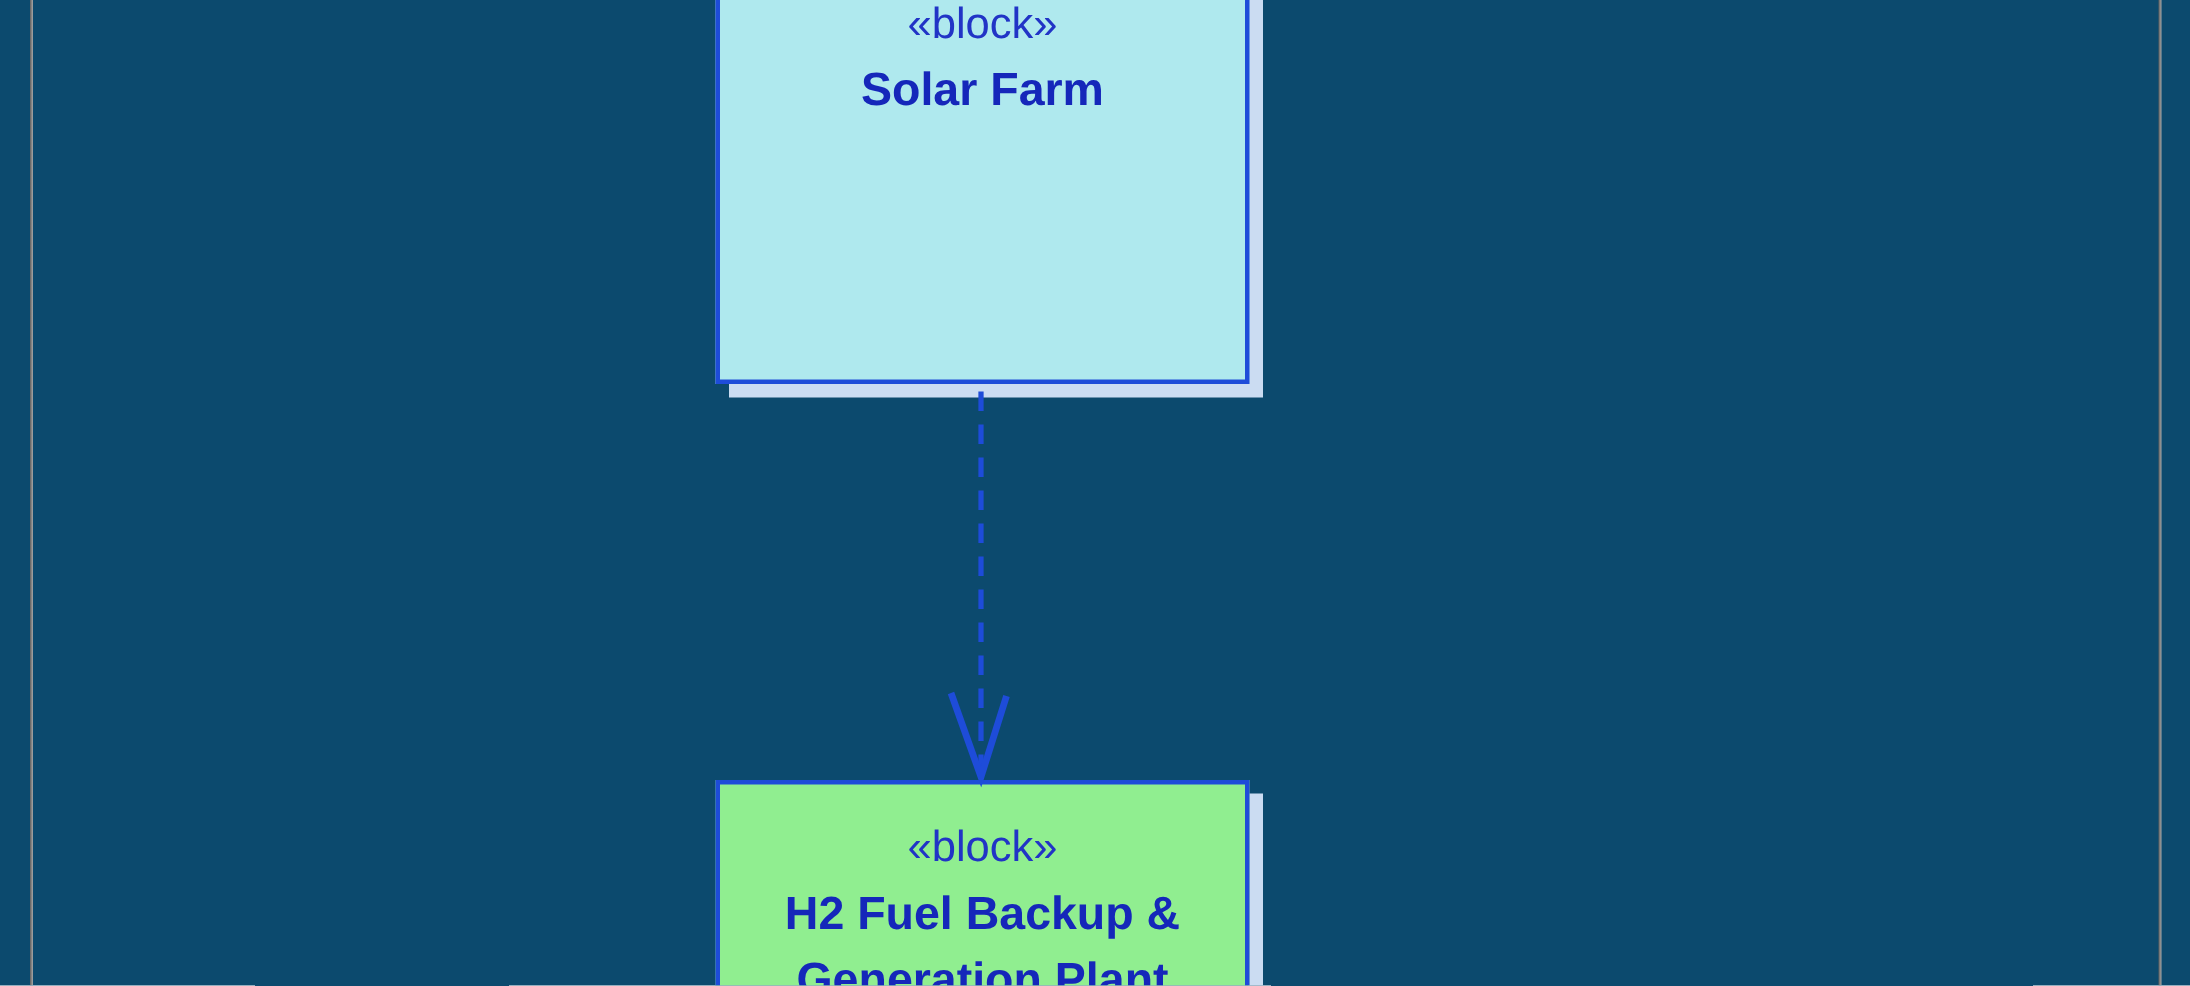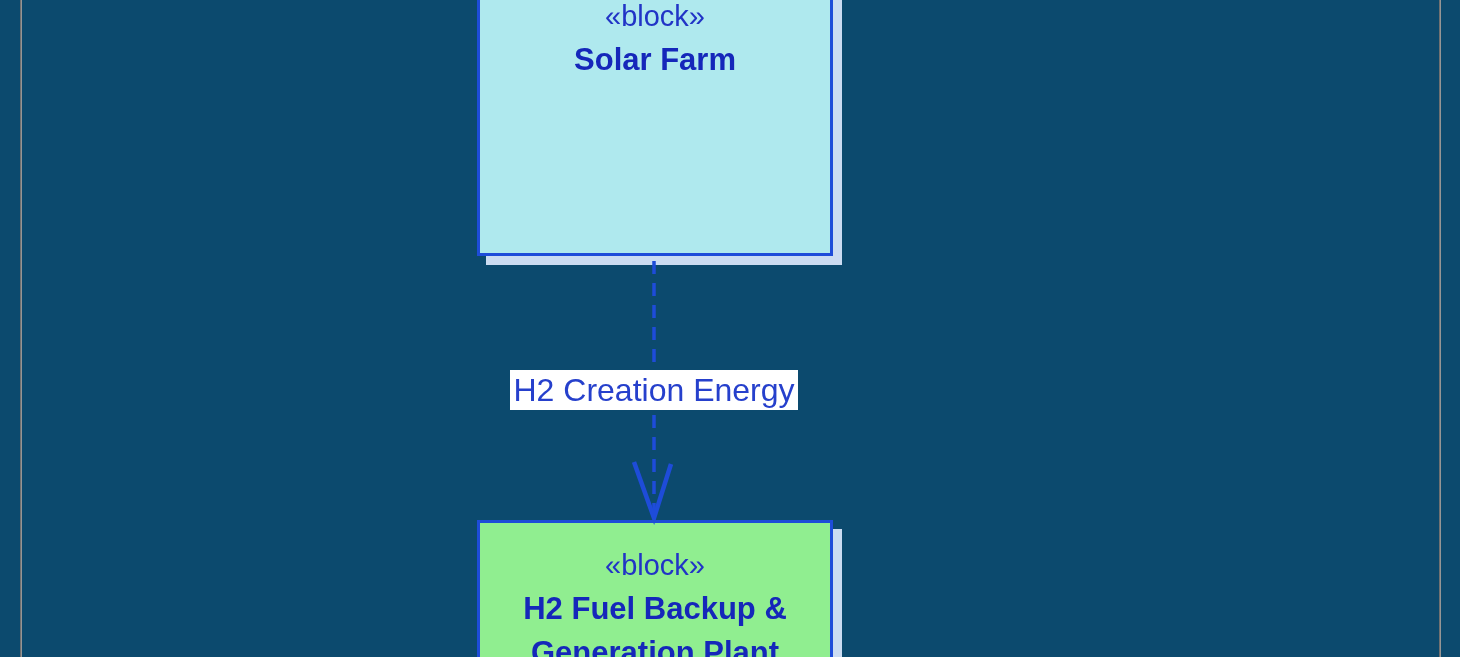--- a/index.html
+++ b/index.html
@@ -53,22 +53,19 @@
   <div class="block source">
     <div class="stereotype">«block»</div>
     <div class="block-name">Solar Farm</div>
   </div>
 
   <svg class="connector-svg" viewBox="0 0 90 273">
     <line x1="40" y1="7" x2="40" y2="266" stroke="#1E4CD9" stroke-width="3.5" stroke-dasharray="13 9" stroke-dashoffset="-2"></line>
     <polyline points="20,210 40,266 57,212" fill="none" stroke="#1E4CD9" stroke-width="4.5" stroke-linejoin="miter"></polyline>
   </svg>
 
-  <div class="connector-label">
-    <span>H2 Creation Energy</span>
-  </div>
 
   <div class="block target">
     <div class="stereotype">«block»</div>
     <div class="block-name">H2 Fuel Backup &amp; Generation Plant</div>
   </div>
 
 </div>
 
 </body></html>

